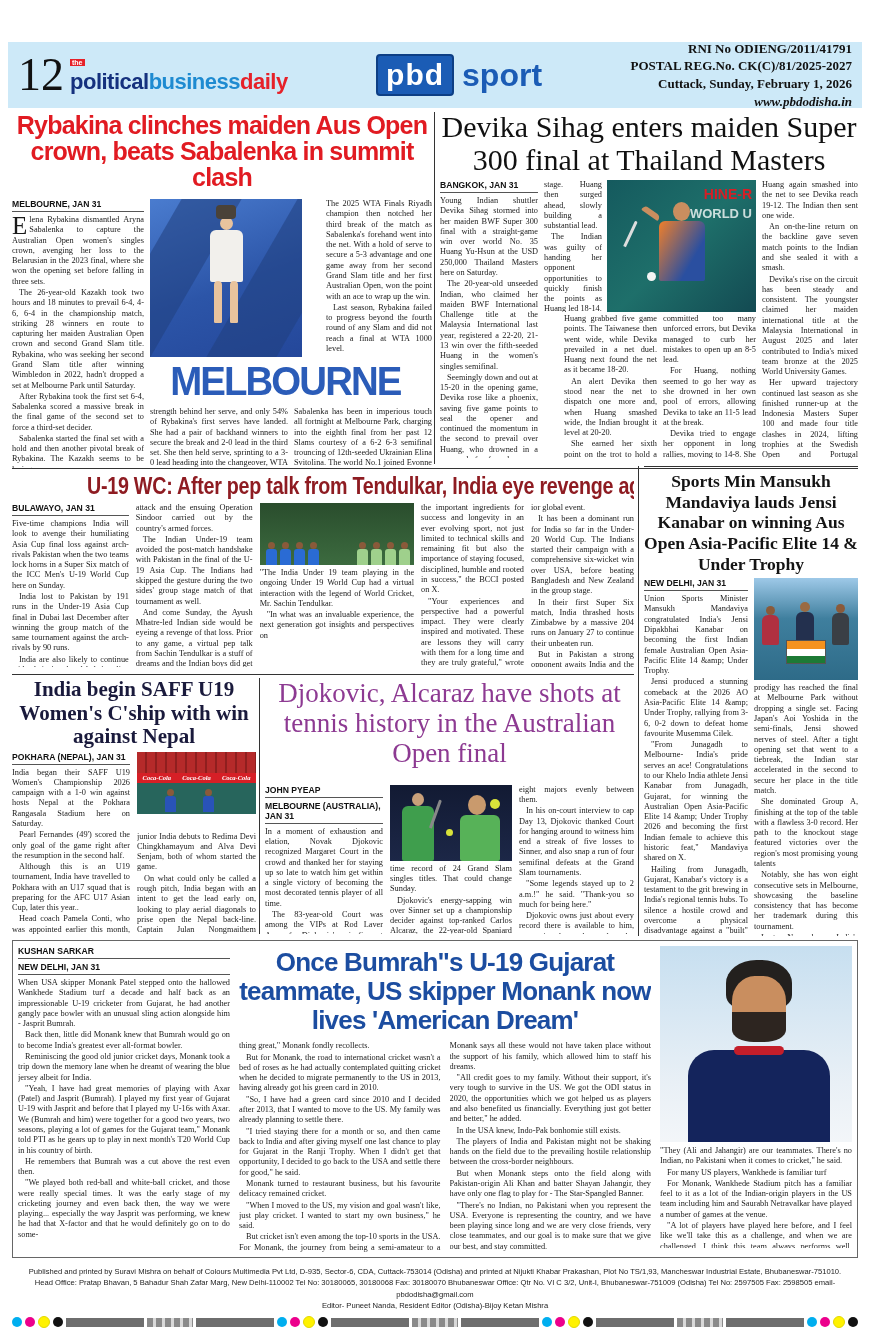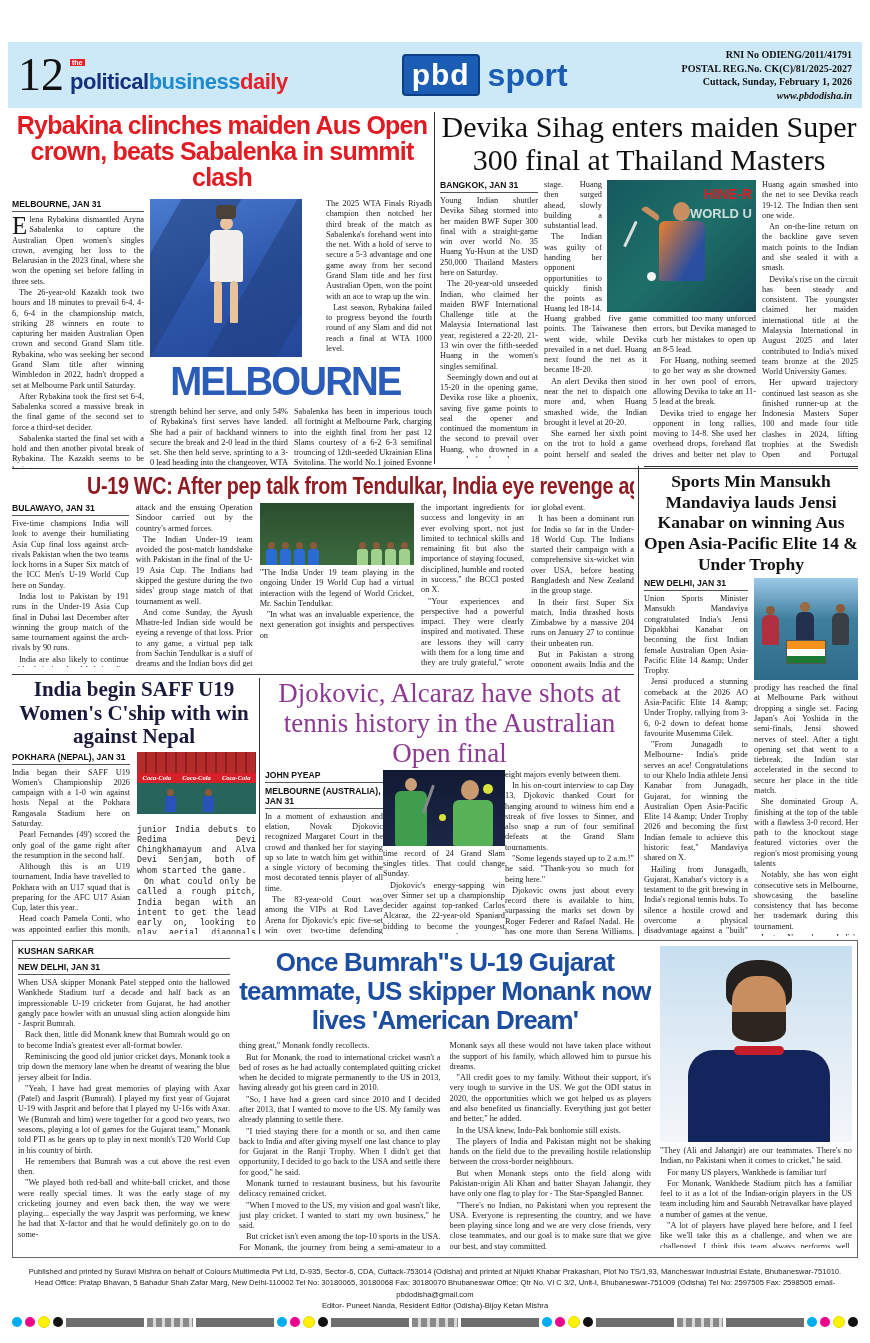--- a/index.html
+++ b/index.html
@@ -10,21 +10,21 @@
             display:flex;align-items:center;justify-content:space-between;padding:0 10px;box-sizing:border-box;}
   .mh-left{display:flex;align-items:flex-end;gap:6px;}
   .pageno{font-family:"Liberation Serif",serif;font-size:46px;line-height:40px;font-weight:400;color:#111;}
   .brand{display:flex;align-items:baseline;font-family:"Liberation Sans",sans-serif;font-weight:bold;font-size:22px;letter-spacing:-0.5px;position:relative;padding-top:10px;}
   .brand .the{position:absolute;top:0;left:0;background:#e62129;color:#fff;font-size:7px;padding:0 2px;letter-spacing:0;}
   .brand .w1{color:#15317e;} .brand .w2{color:#1e8bd1;} .brand .w3{color:#e62129;}
   .mh-center{display:flex;align-items:center;gap:8px;}
   .pbdbox{background:#1b5cb5;color:#fff;font-family:"Liberation Sans",sans-serif;font-weight:bold;
           font-size:30px;padding:2px 8px;border-radius:4px;letter-spacing:1px;border:2px solid #0d3f85;}
   .sport{color:#1b5cb5;font-family:"Liberation Sans",sans-serif;font-weight:bold;font-size:32px;letter-spacing:0;}
-  .mh-right{text-align:right;font-family:"Liberation Serif",serif;font-size:10px;font-weight:bold;line-height:1.35;color:#111;}
+  .mh-right{text-align:right;font-family:"Liberation Serif",serif;font-size:13px;font-weight:bold;line-height:1.35;color:#111;}
   .mh-right .site{font-style:italic;font-weight:bold;}
   
   .art{position:absolute;box-sizing:border-box;overflow:hidden;}
   .hl{font-weight:bold;text-align:center;}
   .hl-red{font-family:"Liberation Sans",sans-serif;color:#e11b22;font-size:25px;line-height:1.04;letter-spacing:-0.8px;}
   .hl-serif-xl{font-family:"Liberation Serif",serif;color:#111;font-size:30px;line-height:1.1;font-weight:500;}
   .hl-maroon{font-family:"Liberation Sans",sans-serif;color:#8e1c22;font-size:24px;white-space:nowrap;
              transform:scaleX(.82);transform-origin:center;letter-spacing:-0.3px;}
   .hl-serif-md{font-family:"Liberation Serif",serif;color:#141414;font-size:17.5px;line-height:1.18;font-weight:bold;}
   .hl-serif-navy{font-family:"Liberation Serif",serif;color:#1a1a3c;font-size:21px;line-height:1.12;font-weight:600;}
@@ -179,21 +179,21 @@
           <div class="photo ph-dev" style="width:149px;height:132px;">
             <div class="adr">HINE-R</div>
             <div class="adw">WORLD U</div>
             <div class="figure-head" style="left:66px;top:22px;width:17px;height:19px;background:#c98e5f;"></div>
             <div class="figure-body" style="left:52px;top:41px;width:46px;height:60px;background:linear-gradient(120deg,#f07f2a 0%,#2a4fa0 70%);"></div>
             <div class="figure-body" style="left:34px;top:30px;width:20px;height:6px;background:#c98e5f;transform:rotate(35deg);"></div>
             <div class="figure-body" style="left:22px;top:40px;width:3px;height:28px;background:#ddd;transform:rotate(25deg);"></div>
             <div class="figure-head" style="left:40px;top:92px;width:9px;height:9px;background:#f4f4f4;"></div>
           </div>
         </div>
-        <div style="display:flex;gap:6px;flex:1;overflow:hidden;margin-top:2px;">
+        <div style="display:flex;gap:6px;flex:1;overflow:hidden;margin-top:2px;margin-left:20px;">
           <div class="col lead" style="width:50%;">
             <div>
                 <p class="bp">Huang grabbed five game points. The Taiwanese then went wide, while Devika prevailed in a net duel. Huang next found the net as it became 18-20.</p>
                 <p class="bp">An alert Devika then stood near the net to dispatch one more and, when Huang smashed wide, the Indian brought it level at 20-20.</p>
                 <p class="bp">She earned her sixth point on the trot to hold a game point herself and sealed the game after the Taiwanese once again smashed wide.</p>
               </div>
           </div>
           <div class="col lead" style="width:50%;">
             <div>
                 <p class="bp">committed too many unforced errors, but Devika managed to curb her mistakes to open up an 8-5 lead.</p>
@@ -282,21 +282,21 @@
       </div>
       <div class="col lead" style="width:104px;">
         <div>
             <p class="bp">the important ingredients for success and longevity in an ever evolving sport, not just limited to technical skills and remaining fit but also the importance of staying focused, disciplined, humble and rooted in success," the BCCI posted on X.</p>
             <p class="bp">"Your experiences and perspective had a powerful impact. They were clearly inspired and motivated. These are lessons they will carry with them for a long time and they are truly grateful," wrote head of Centre Of Excellence VVS Laxman, who is also heading the team of support staff at the jun-</p>
           </div>
       </div>
       <div class="col lead" style="width:104px;">
         <div>
             <p class="bp">ior global event.</p>
-            <p class="bp">It has been a dominant run for India so far in the Under-18 World Cup. The Indians started their campaign with a comprehensive six-wicket win over USA, before beating Bangladesh and New Zealand in the group stage.</p>
+            <p class="bp">It has been a dominant run for India so far in the Under-20 World Cup. The Indians started their campaign with a comprehensive six-wicket win over USA, before beating Bangladesh and New Zealand in the group stage.</p>
             <p class="bp">In their first Super Six match, India thrashed hosts Zimbabwe by a massive 204 runs on January 27 to continue their unbeaten run.</p>
             <p class="bp">But in Pakistan a strong opponent awaits India and the big loss in the Asia Cup final would be haunting the Mhatre-led side.</p>
           </div>
       </div>
     </div>
   </div>
 
   <div class="hrule" style="top:674px;left:12px;width:622px;"></div>
   <div class="vrule" style="left:638px;top:466px;height:470px;"></div>
 
@@ -362,35 +362,35 @@
             <div class="pl">
                 <div class="h"></div>
                 <div class="b b-blue"></div>
               </div>
             <div class="pl" style="margin-left:24px;">
                 <div class="h"></div>
                 <div class="b b-blue"></div>
               </div>
           </div>
         </div>
-        <div class="col lead" style="height:134px;margin-top:11px;font-family:Liberation Mono, monospace;">
+        <div class="col lead" style="height:134px;margin-top:18px;">
           <div>
               <p class="bp">junior India debuts to Redima Devi Chingkhamayum and Alva Devi Senjam, both of whom started the game.</p>
               <p class="bp">On what could only be called a rough pitch, India began with an intent to get the lead early on, looking to play aerial diagonals to prise open the Nepal back-line. Captain Julan Nongmaithem threaded an early through ball with the outside of her boot to Redima, who fell short by about a couple of feet, failing to bring the ball under her control.</p>
             </div>
         </div>
       </div>
     </div>
   </div>
 
   <div class="vrule" style="left:259px;top:678px;height:256px;"></div>
 
   <div class="art" style="top:678px;left:265px;width:369px;height:256px;">
     <div class="hl hl-purple">Djokovic, Alcaraz have shots at tennis history in the Australian Open final</div>
-    <div class="cols" style="margin-top:1px;gap:0;height:188px;">
+    <div class="cols" style="margin-top:16px;gap:7px;height:188px;">
       <div class="col lead" style="width:118px;">
         <div class="byline">JOHN PYEAP</div>
         <div class="dateline">MELBOURNE (AUSTRALIA), JAN 31</div>
         <div>
             <p class="bp">In a moment of exhaustion and elation, Novak Djokovic recognized Margaret Court in the crowd and thanked her for staying up so late to watch him get within a single victory of becoming the most decorated tennis player of all time.</p>
             <p class="bp">The 83-year-old Court was among the VIPs at Rod Laver Arena for Djokovic's epic five-set win over two-time defending Australian Open champion Jannik Sinner in a grueling semifinal that ended after 1:30 a.m. Saturday.</p>
           </div>
       </div>
       <div style="width:122px;overflow:hidden;">
         <div class="photo ph-djo" style="width:122px;height:76px;">
@@ -443,21 +443,21 @@
                 <p class="bp">But for Monank, the road to international cricket wasn't a bed of roses as he had actually contemplated quitting cricket when he decided to migrate permanently to the US in 2013, having already got his green card in 2010.</p>
                 <p class="bp">"So, I have had a green card since 2010 and I decided after 2013, that I wanted to move to the US. My family was already planning to settle there.</p>
                 <p class="bp">"I tried staying there for a month or so, and then came back to India and after giving myself one last chance to play for Gujarat in the Ranji Trophy. When I didn't get that opportunity, I decided to go back to the USA and settle there for good," he said.</p>
                 <p class="bp">Monank turned to restaurant business, but his favourite delicacy remained cricket.</p>
                 <p class="bp">"When I moved to the US, my vision and goal wasn't like, just play cricket. I wanted to start my own business," he said.</p>
                 <p class="bp">But cricket isn't even among the top-10 sports in the USA. For Monank, the journey from being a semi-amateur to a full-fledged professional was fraught with risks, primarily because of the uncertainty associated with the commercial viability of the sport.</p>
               </div>
           </div>
           <div class="col lead" style="width:50%;">
             <div>
-                <p class="bp">Monank says all these would not have taken place without the support of his family, which allowed him to pursue his dreams.</p>
+                <p class="bp">Monank says all these would not have taken place without the support of his family, which allowed him to staff his dreams.</p>
                 <p class="bp">"All credit goes to my family. Without their support, it's very tough to survive in the US. We got the ODI status in 2020, the opportunities which we got helped us as players and also benefited us financially. Everything just got better and better," he added.</p>
                 <p class="bp">In the USA knew, Indo-Pak bonhomie still exists.</p>
                 <p class="bp">The players of India and Pakistan might not be shaking hands on the field due to the prevailing hostile relationship between the cross-border neighbours.</p>
                 <p class="bp">But when Monank steps onto the field along with Pakistan-origin Ali Khan and batter Shayan Jahangir, they have only one flag to play for - The Star-Spangled Banner.</p>
                 <p class="bp">"There's no Indian, no Pakistani when you represent the USA. Everyone is representing the country, and we have been playing since long and we are very close friends, very close teammates, and our goal is to make sure that we give our best, and stay committed.</p>
               </div>
           </div>
         </div>
       </div>
       <div style="flex:1;overflow:hidden;">

